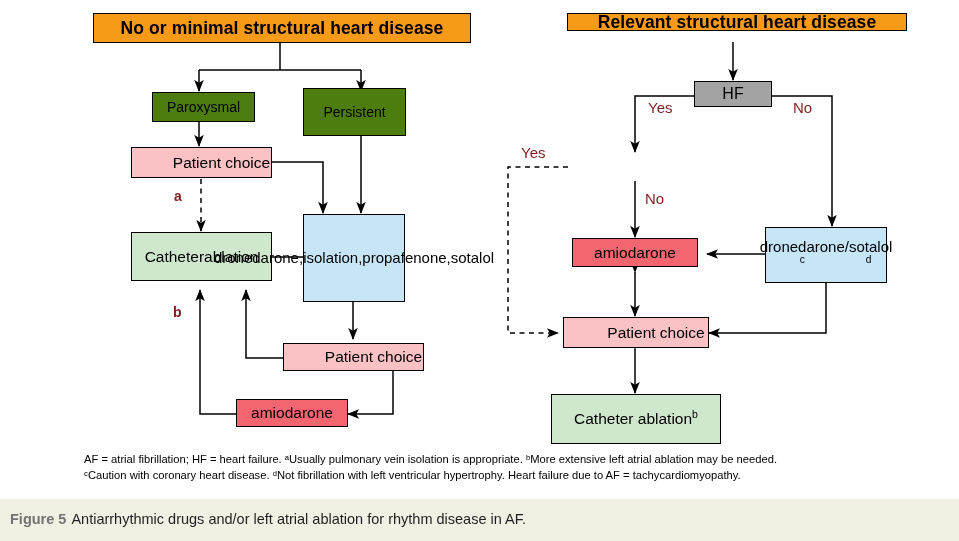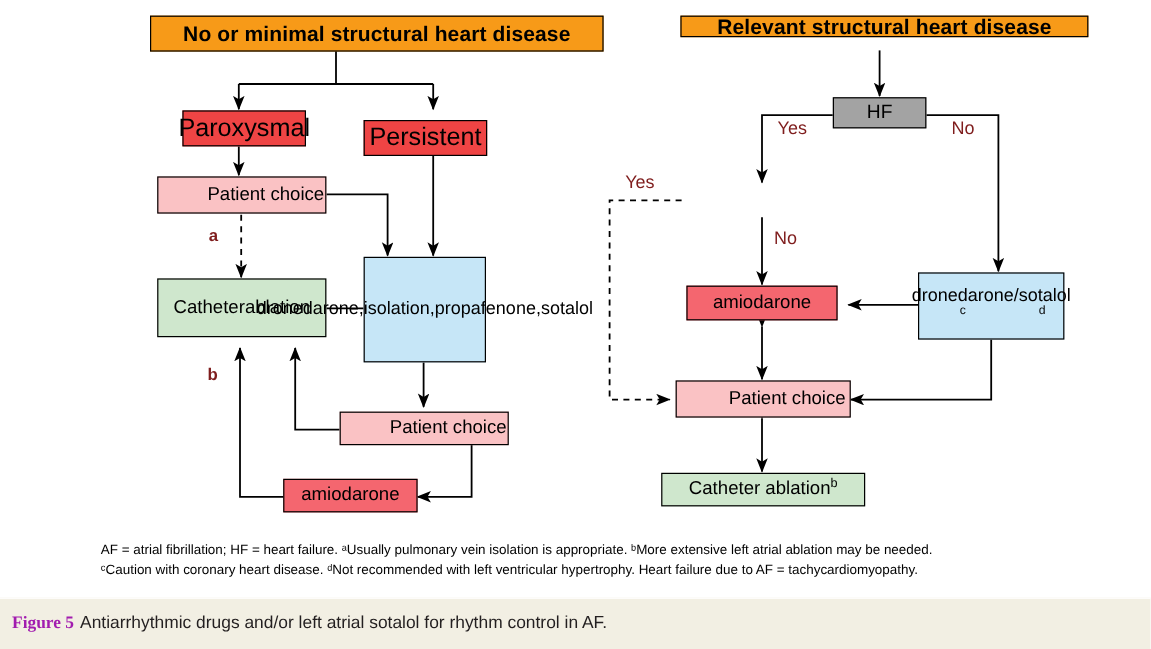--- a/index.html
+++ b/index.html
@@ -39,21 +39,21 @@
     line-height: 1.16;
     z-index: 3;
   }
   .node.header {
     background: #f79a18;
     font-weight: bold;
     font-size: 17.5px;
     letter-spacing: .1px;
   }
   .node.orange-mid { background: #f9a52c; font-size: 17px; font-weight: bold; }
-  .node.blue       { background: #ef4444; font-size: 21px; }
+  .node.blue       { background: #4d7c0f; font-size: 14px; }
   .node.lightblue  { background: #c6e6f7; font-size: 15px; }
   .node.pink       { background: #fac2c4; font-size: 15.5px; padding-left: 40px; }
   .node.pinkdark   { background: #f4666f; font-size: 15.5px; }
   .node.salmon     { background: #a3a3a3; font-size: 16px; }
   .node.green      { background: #cfe7cd; font-size: 15.5px; }
 
   .multi { flex-direction: row; }
   .multi span { display: block; }
 
   sup { font-size: 0.68em; vertical-align: super; line-height: 0; }
@@ -88,24 +88,23 @@
     background: #f2efe3;
     border-top: 1px solid #ffffff;
   }
   #caption-text {
     position: absolute;
     left: 10px; top: 12px;
     font-size: 14.5px;
     color: #231f20;
   }
   #caption-label {
-    color: #a21caf;
+    color: #737373;
     font-weight: bold;
     margin-right: 5px;
-    font-family: Liberation Serif, serif;
   }
 </style>
 </head>
 <body>
 
 <div id="figure-root">
 
   <div id="diagram-area">
 
     <svg id="svg-layer" viewBox="0 0 959 492">
@@ -155,25 +154,25 @@
         <path d="M765,254 L707,254" marker-end="url(#arrow)"></path>
 
         <path d="M635,272 L635,316" marker-start="url(#arrowL)" marker-end="url(#arrow)"></path>
 
         <path d="M826,283 L826,333 L709,333" marker-end="url(#arrow)"></path>
 
         <path d="M635,349 L635,393" marker-start="url(#arrowL)" marker-end="url(#arrow)"></path>
       </g>
     </svg>
 
-    <div class="node header" style="left:93px; top:13px; width:378px; height:30px;margin-left:32px;">No or minimal structural heart disease</div>
+    <div class="node header" style="left:93px; top:13px; width:378px; height:30px;">No or minimal structural heart disease</div>
 
     <div class="node blue" style="left:152px; top:92px; width:103px; height:30px;">Paroxysmal</div>
 
-    <div class="node blue" style="left:303px; top:100px; width:103px; height:30px;">Persistent</div>
+    <div class="node blue" style="left:303px; top:88px; width:103px; height:48px;">Persistent</div>
 
     <div class="node pink" style="left:131px; top:147px; width:141px; height:31px;">Patient choice</div>
 
     <div class="node green multi" style="left:131px; top:232px; width:141px; height:49px;">
       <span>Catheter</span>
       <span>ablation</span>
     </div>
 
     <div class="node lightblue multi" style="left:303px; top:214px; width:102px; height:88px;">
       <span>dronedarone,</span>
@@ -196,34 +195,34 @@
 
     <div class="node pinkdark" style="left:572px; top:238px; width:126px; height:29px;">amiodarone</div>
 
     <div class="node lightblue multi" style="left:765px; top:227px; width:122px; height:56px;text-align:center;">
       <span><span>dronedarone</span><sup>c</sup></span>
       <span><span>/sotalol</span><sup>d</sup></span>
     </div>
 
     <div class="node pink" style="left:563px; top:317px; width:146px; height:31px;">Patient choice</div>
 
-    <div class="node green" style="left:551px; top:394px; width:170px; height:28px;">
+    <div class="node green" style="left:551px; top:394px; width:170px; height:50px;">
       <span><span>Catheter ablation</span><sup>b</sup></span>
     </div>
 
     <div class="elabel" style="left:648px; top:99px;">Yes</div>
     <div class="elabel" style="left:793px; top:99px;">No</div>
     <div class="elabel" style="left:521px; top:144px;">Yes</div>
     <div class="elabel" style="left:645px; top:190px;">No</div>
 
     <div id="footnotes">
       <p>AF = atrial fibrillation; HF = heart failure. ᵃUsually pulmonary vein isolation is appropriate. ᵇMore extensive left atrial ablation may be needed.</p>
-      <p>ᶜCaution with coronary heart disease. ᵈNot recommended with left ventricular hypertrophy. Heart failure due to AF = tachycardiomyopathy.</p>
+      <p>ᶜCaution with coronary heart disease. ᵈNot fibrillation with left ventricular hypertrophy. Heart failure due to AF = tachycardiomyopathy.</p>
     </div>
   </div>
 
   <div id="caption-bar">
     <div id="caption-text">
-      <span id="caption-label">Figure 5</span><span>Antiarrhythmic drugs and/or left atrial sotalol for rhythm control in AF.</span>
+      <span id="caption-label">Figure 5</span><span>Antiarrhythmic drugs and/or left atrial ablation for rhythm disease in AF.</span>
     </div>
   </div>
 
 </div>
 
 </body></html>

